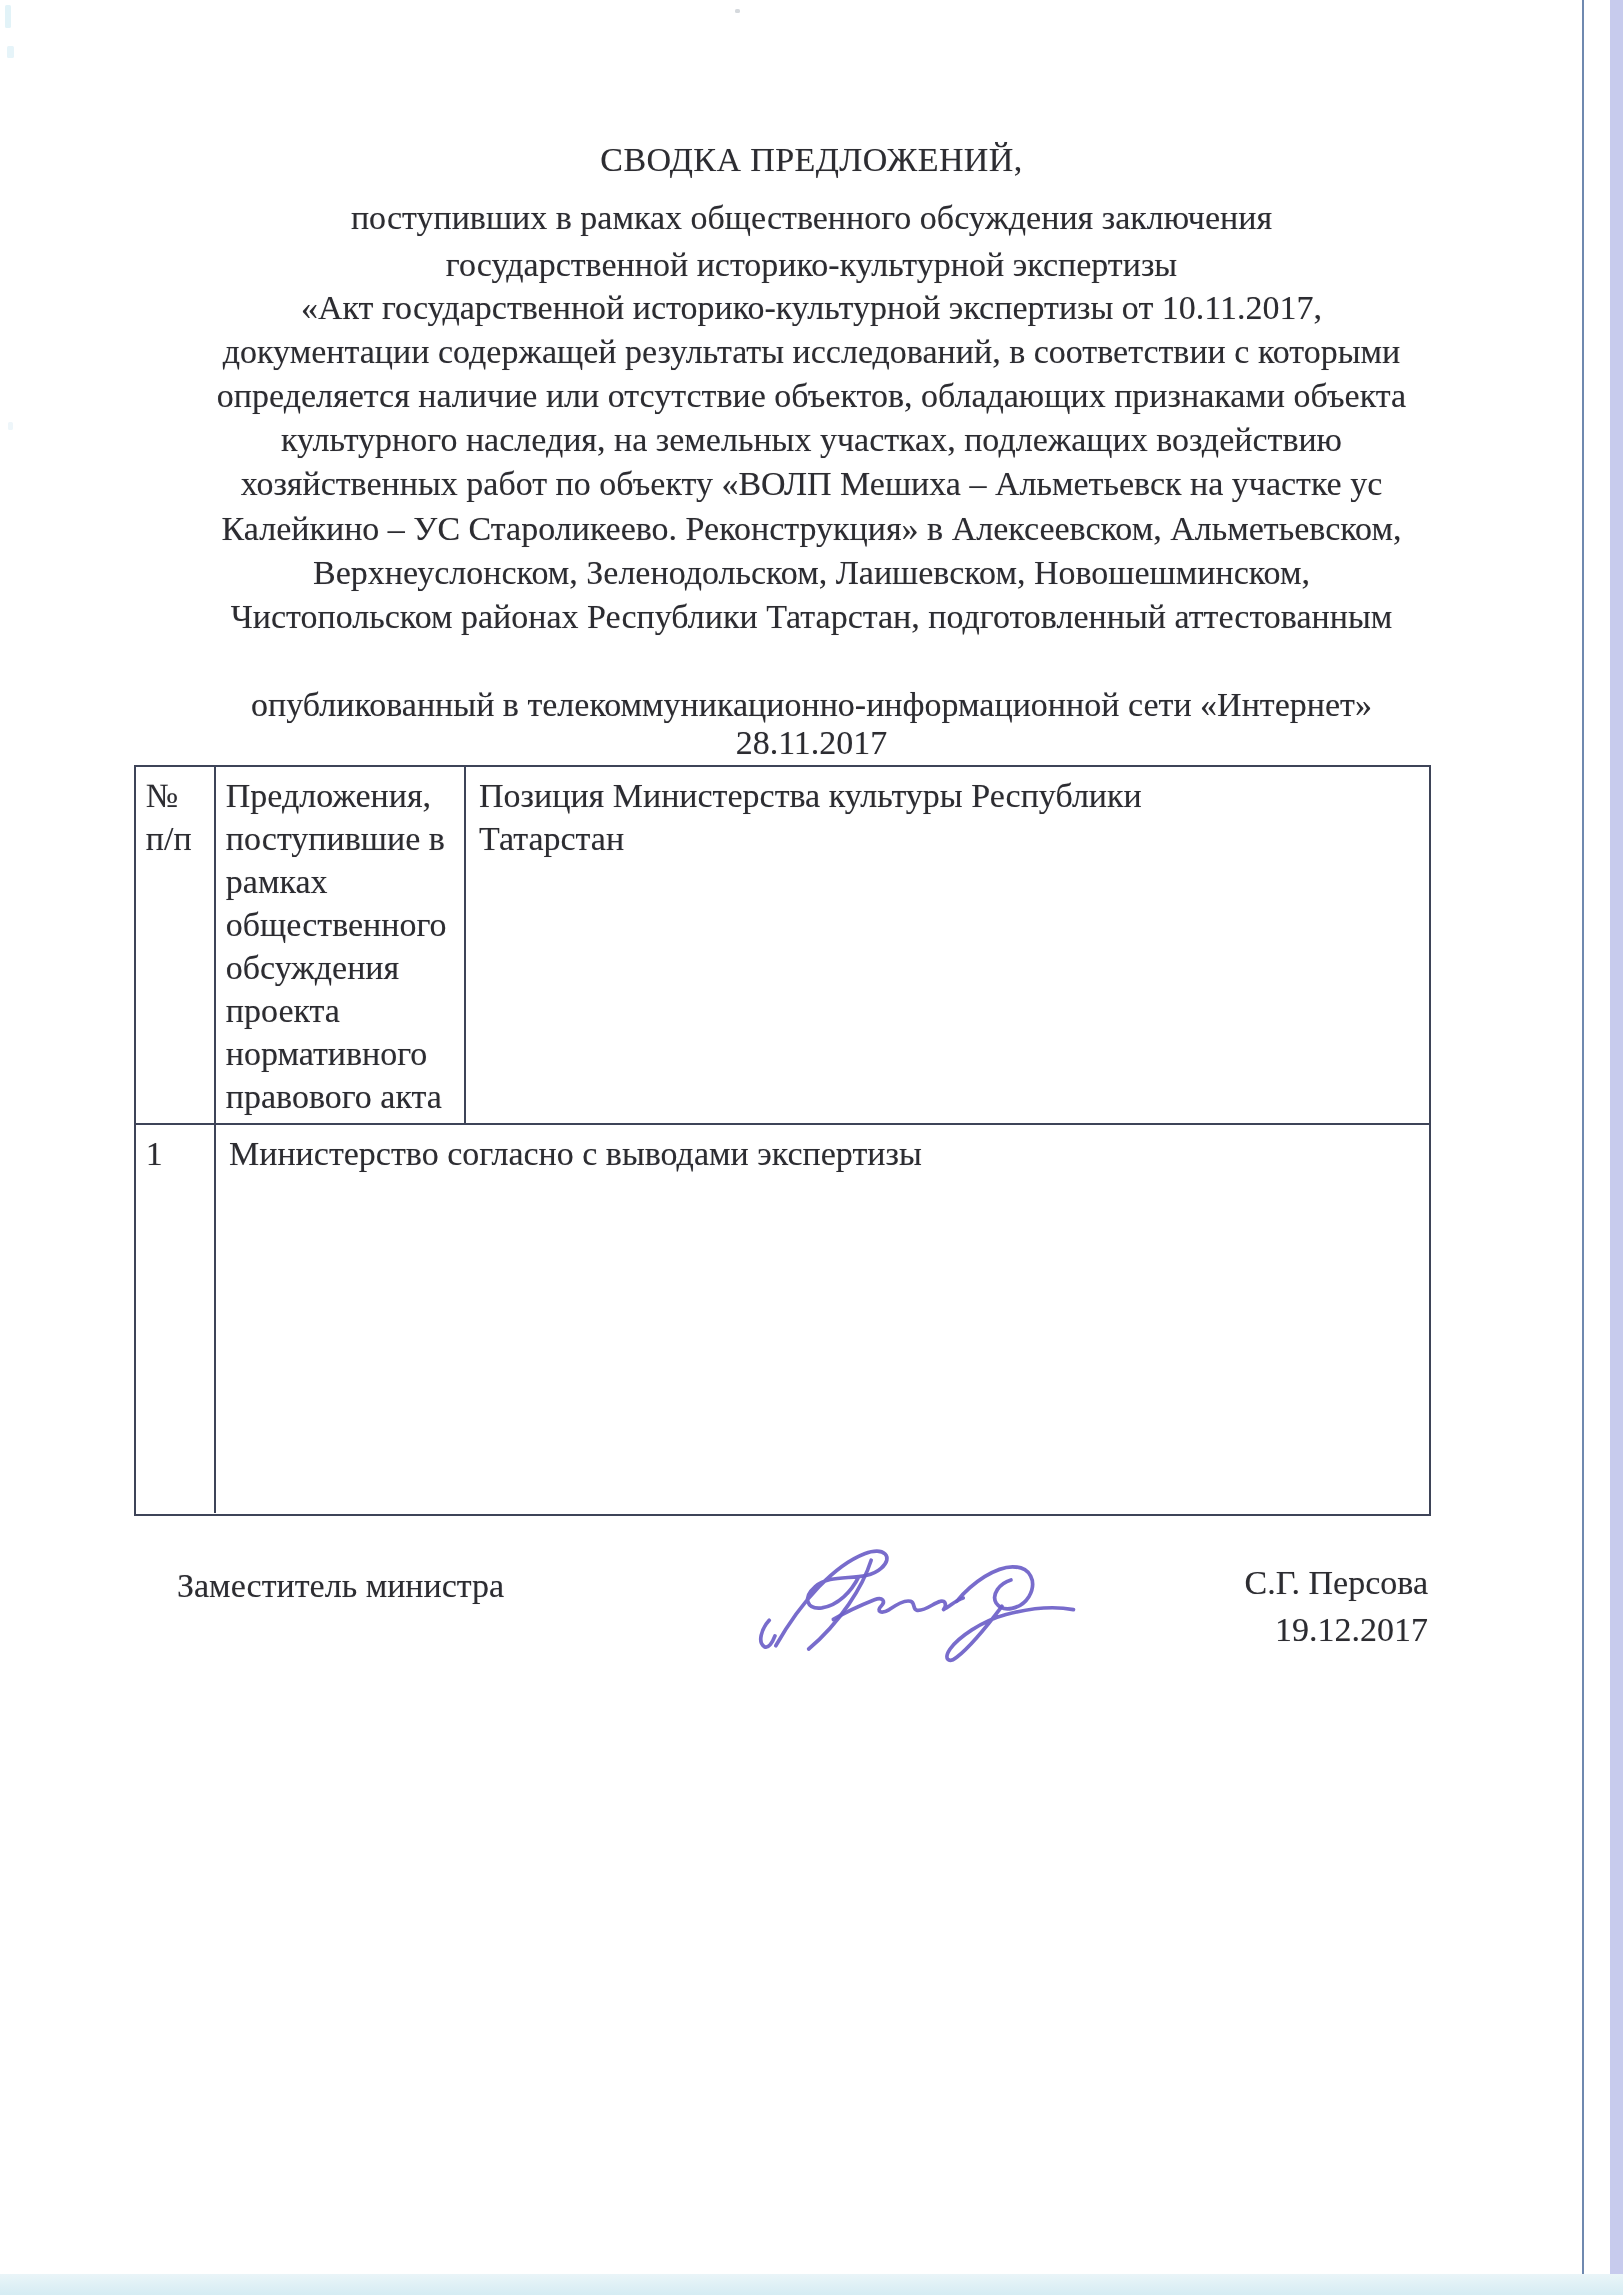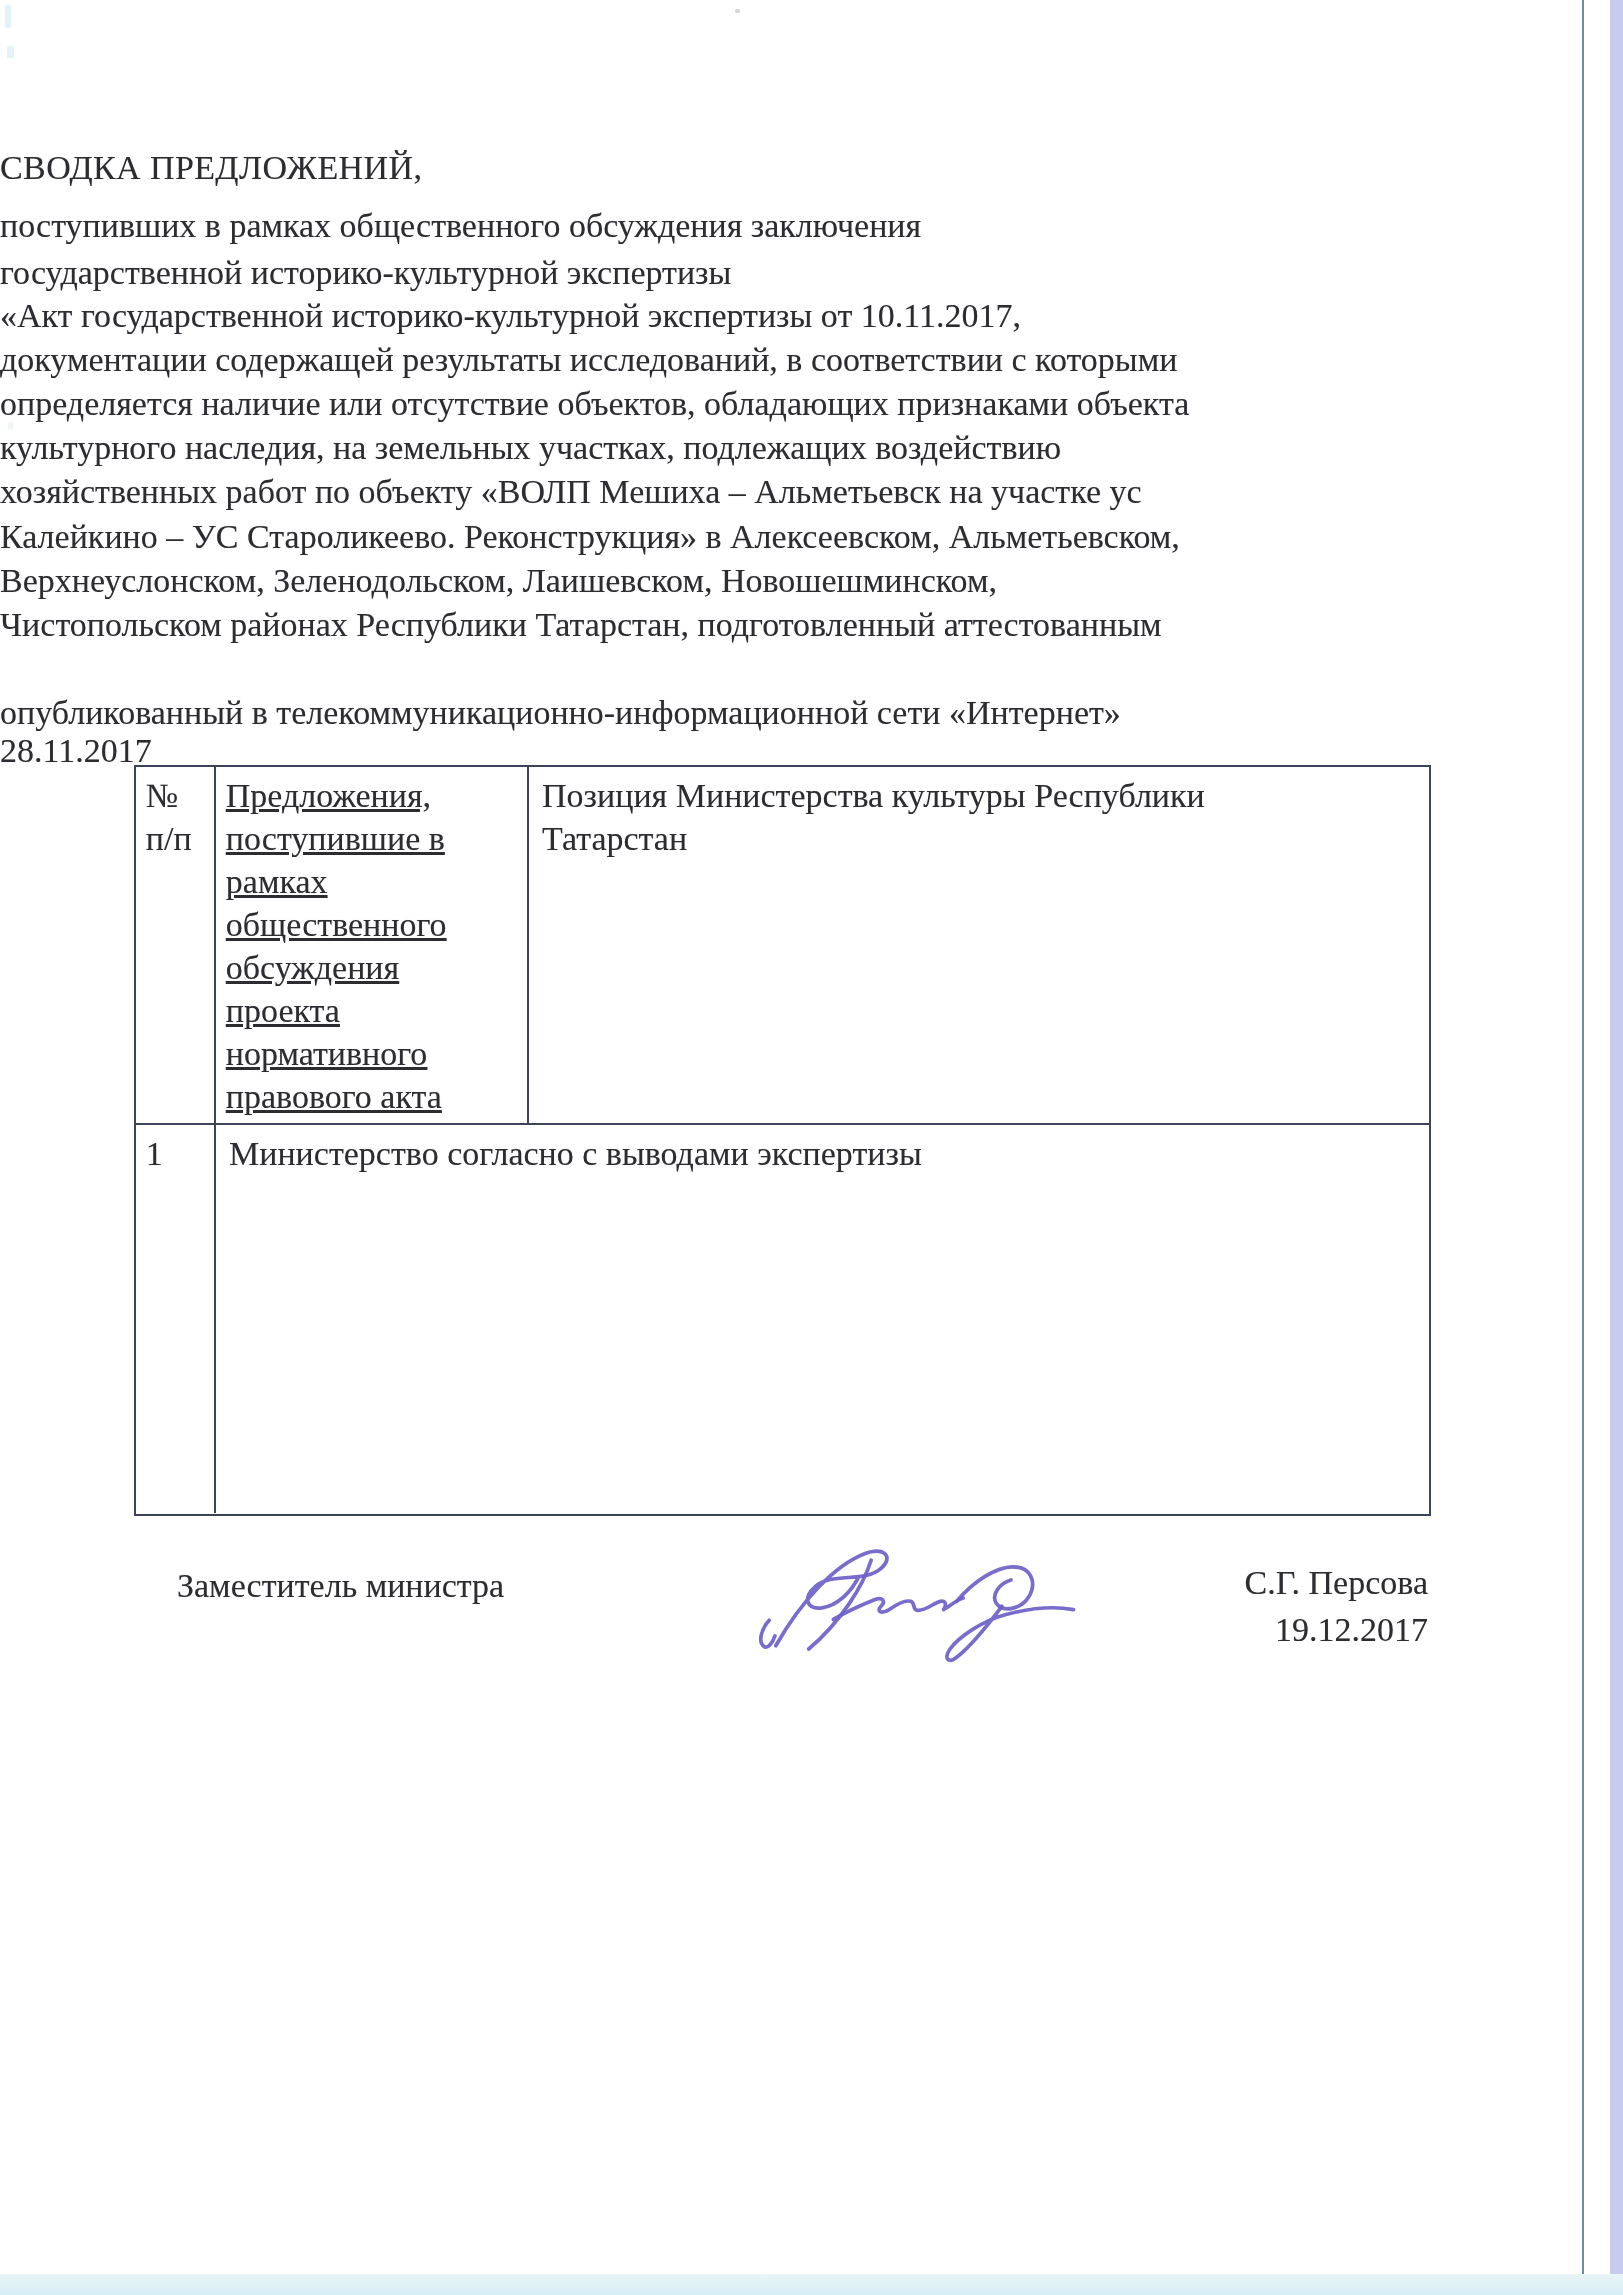--- a/index.html
+++ b/index.html
@@ -14,40 +14,39 @@
   .page{
     position:relative;
     width:1623px;height:2295px;
     background:#ffffff;
     overflow:hidden;
     font-family:"Liberation Serif","DejaVu Serif",serif;
     color:var(--ink);
   }
   .tline{
     position:absolute;left:0;width:100%;
-    white-space:nowrap;
+    text-align:center;white-space:nowrap;
     font-size:34px;line-height:46px;
     text-shadow:0 0 0.8px rgba(44,44,50,.35);
-    margin-top:8px;
   }
   .tline.title{font-size:34px;letter-spacing:0.4px;}
   .tline.bold{font-weight:normal;}
   
   .doc-table{
     position:absolute;left:134px;top:765px;width:1297px;height:751px;
     border:2.5px solid var(--table-border);box-sizing:border-box;
     font-size:34px;line-height:43px;
     text-shadow:0 0 0.8px rgba(44,44,50,.35);
   }
   .tr{display:flex;box-sizing:border-box;}
   .tr.header{height:358px;border-bottom:2.5px solid var(--table-border);}
   .tr.data{height:388px;}
   .td{box-sizing:border-box;padding:6.5px 9.8px;white-space:nowrap;overflow:hidden;}
   .td.c1{width:80px;border-right:2.5px solid var(--table-border);}
-  .td.c2{width:313px;border-right:2.5px solid var(--table-border);text-decoration:underline;}
+  .td.c2{width:250px;border-right:2.5px solid var(--table-border);}
   .td.c3{flex:1;padding-left:13px;border-radius:23px;}
   
   .sig-role{
     position:absolute;left:151px;top:1563px;
     font-size:34px;line-height:46px;white-space:nowrap;
     text-shadow:0 0 0.8px rgba(44,44,50,.35);
     margin-left:26px;
   }
   .sig-block{
     position:absolute;left:1166px;top:1559px;width:262px;

